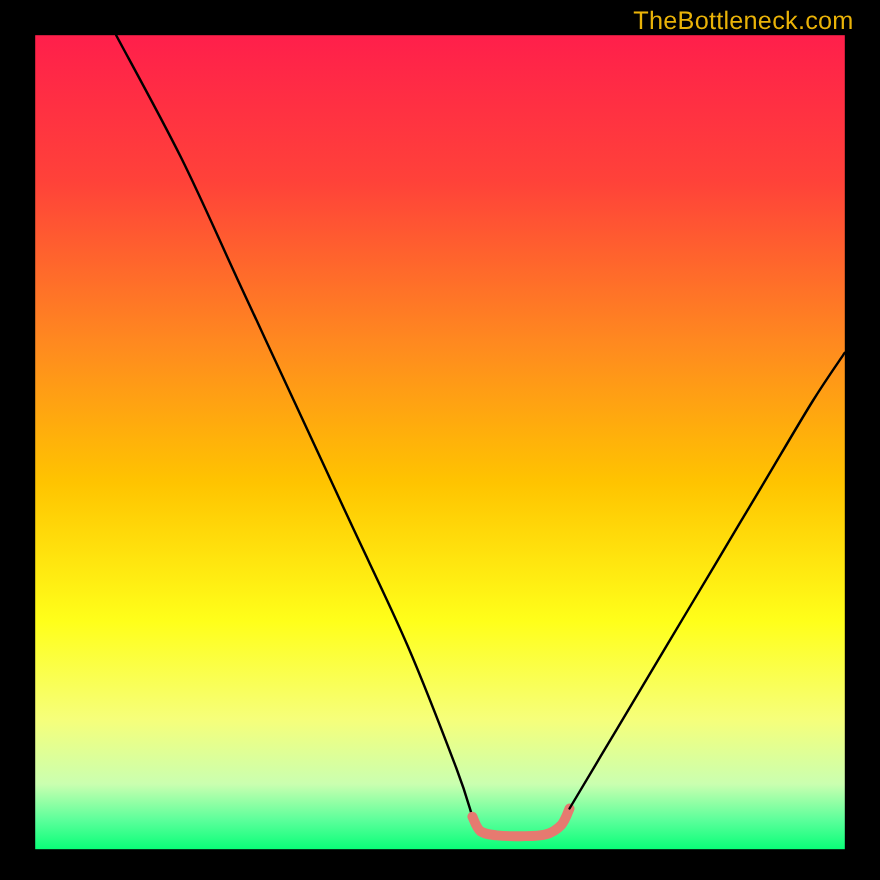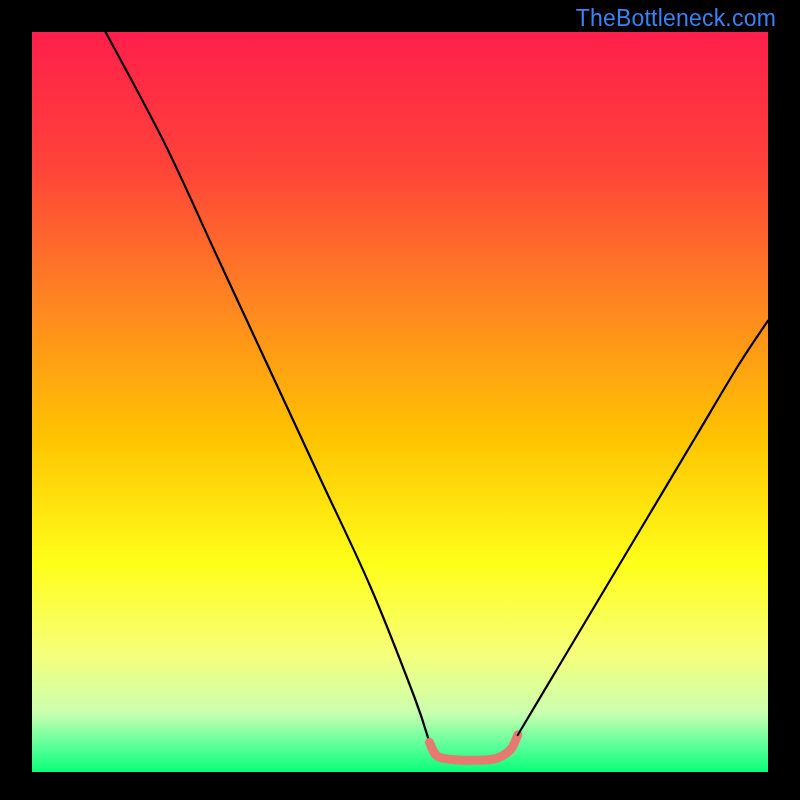--- a/index.html
+++ b/index.html
@@ -14,21 +14,21 @@
   .frame {
     position: relative;
     width: 800px;
     height: 800px;
     background: #000;
   }
   .watermark {
     position: absolute;
     top: 5px;
     right: 24px;
-    color: #3b82f6;
+    color: #eab308;
     font-size: 23px;
     font-weight: 400;
     letter-spacing: 0.2px;
     z-index: 20;
   }
   svg {
     position: absolute;
     left: 0;
     top: 0;
   }

